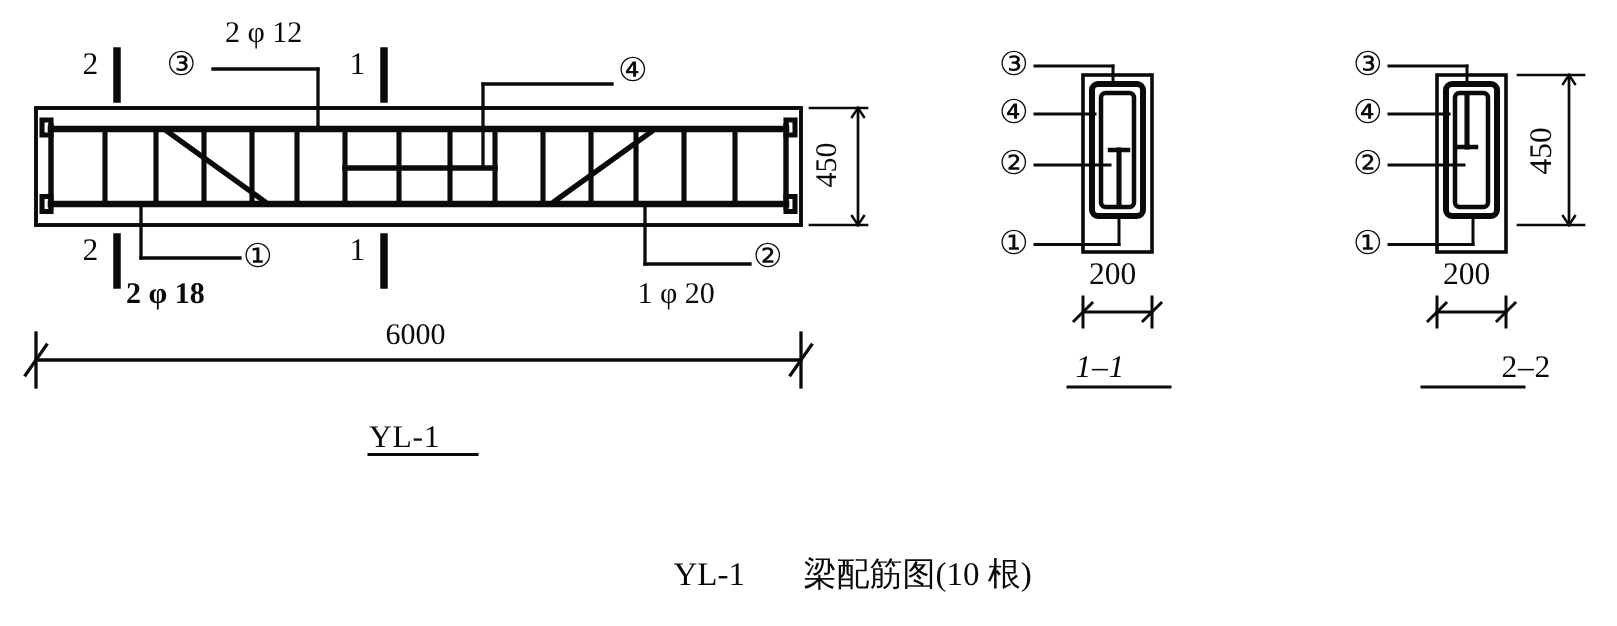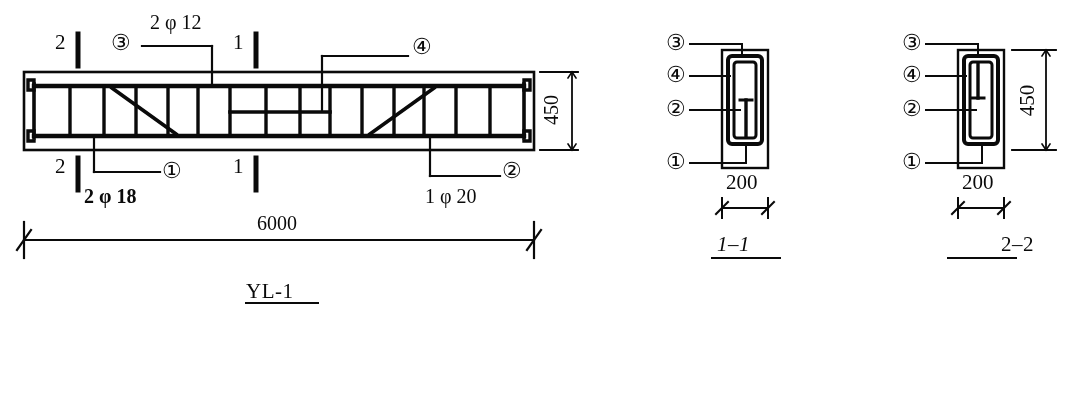--- a/index.html
+++ b/index.html
@@ -196,14 +196,19 @@
   <div class="lbl num" style="left:717px;top:234px;font-size:21px;letter-spacing:0.5px;font-style:italic;">1–1</div>
 
   <div class="lbl num" style="left:902px;top:32px;font-size:22px;">③</div>
   <div class="lbl num" style="left:902px;top:64px;font-size:22px;">④</div>
   <div class="lbl num" style="left:902px;top:98px;font-size:22px;">②</div>
   <div class="lbl num" style="left:902px;top:151px;font-size:22px;">①</div>
   <div class="lbl num" style="left:962px;top:172px;font-size:21px;">200</div>
   <div class="lbl num rot90" style="left:1012px;top:90px;font-size:21px;">450</div>
   <div class="lbl num" style="left:953px;top:234px;font-size:21px;letter-spacing:0.5px;margin-left:48px;">2–2</div>
 
+  <div class="lbl" style="left:449px;top:372px;font-size:22px;">
+    <span>YL-1</span>
+    <span style="display:inline-block;width:28px;"></span>
+    <span>梁配筋图(10 根)</span>
+  </div>
 
 </div>
 
 </body></html>

